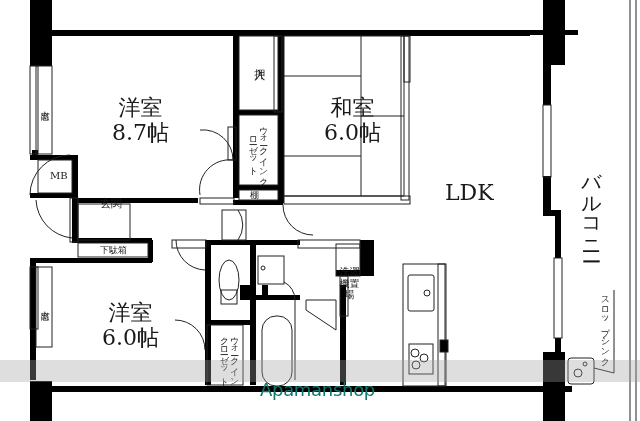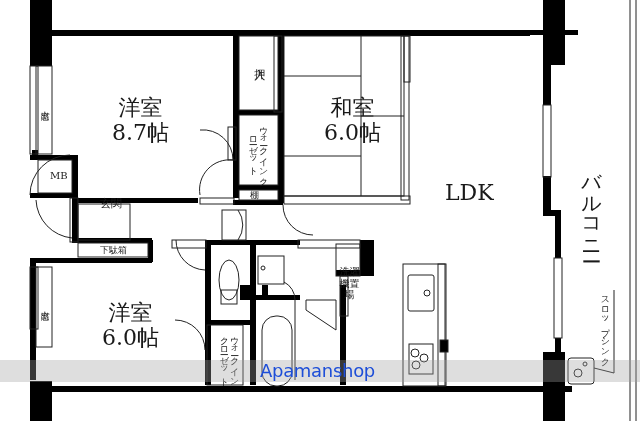--- a/index.html
+++ b/index.html
@@ -3,21 +3,21 @@
 <meta charset="utf-8">
 <style>
   html,body{margin:0;padding:0;background:#fff;}
   body{width:640px;height:421px;position:relative;overflow:hidden;font-family:"DejaVu Serif","Liberation Serif",serif;color:#111;}
   svg{position:absolute;left:0;top:0;}
   .lbl{position:absolute;text-align:center;line-height:1.15;color:#1a1a1a;}
   .big{font-size:22px;}
   .sm{font-size:11px;margin-left:8px;}
   .xs{font-size:9px;}
   .vert{writing-mode:vertical-rl;font-family:"DejaVu Sans","Liberation Sans",sans-serif;}
-  .wm{position:absolute;left:260px;top:360px;font-family:"DejaVu Sans","Liberation Sans",sans-serif;font-size:18px;color:#1d4ed8;letter-spacing:-0.3px;}
+  .wm{position:absolute;left:260px;top:379px;font-family:"DejaVu Sans","Liberation Sans",sans-serif;font-size:18px;color:#0f766e;letter-spacing:-0.3px;}
   .band{position:absolute;left:0;top:360px;width:640px;height:22px;background:rgba(160,160,160,0.35);}
 </style>
 </head>
 <body>
 
 <svg width="640" height="421" viewBox="0 0 640 421">
   <g fill="#000">
 
     <rect x="30" y="30" width="500" height="6"></rect>
     <rect x="528" y="30" width="50" height="5"></rect>

